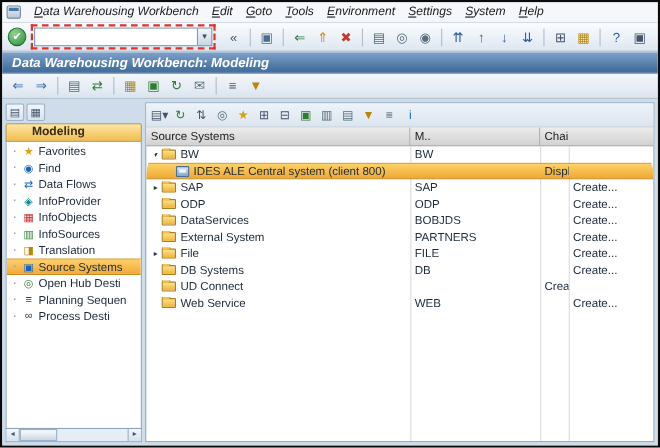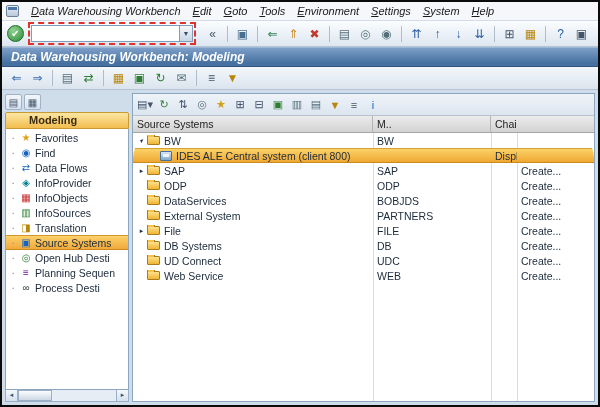--- a/index.html
+++ b/index.html
@@ -451,21 +451,20 @@
               <div class="td"></div>
               <div class="td">Create...</div>
             </div>
             <div class="trow">
               <div class="td name">
                 <span class="indent" style="width: 0px;"></span>
                 <span class="expander"></span>
                 <span class="icon-folder"></span>
                 <span class="row-label">UD Connect</span>
               </div>
-              <div class="td">UDC</div>
               <div class="td"></div>
               <div class="td">Create...</div>
             </div>
             <div class="trow">
               <div class="td name">
                 <span class="indent" style="width: 0px;"></span>
                 <span class="expander"></span>
                 <span class="icon-folder"></span>
                 <span class="row-label">Web Service</span>
               </div>

